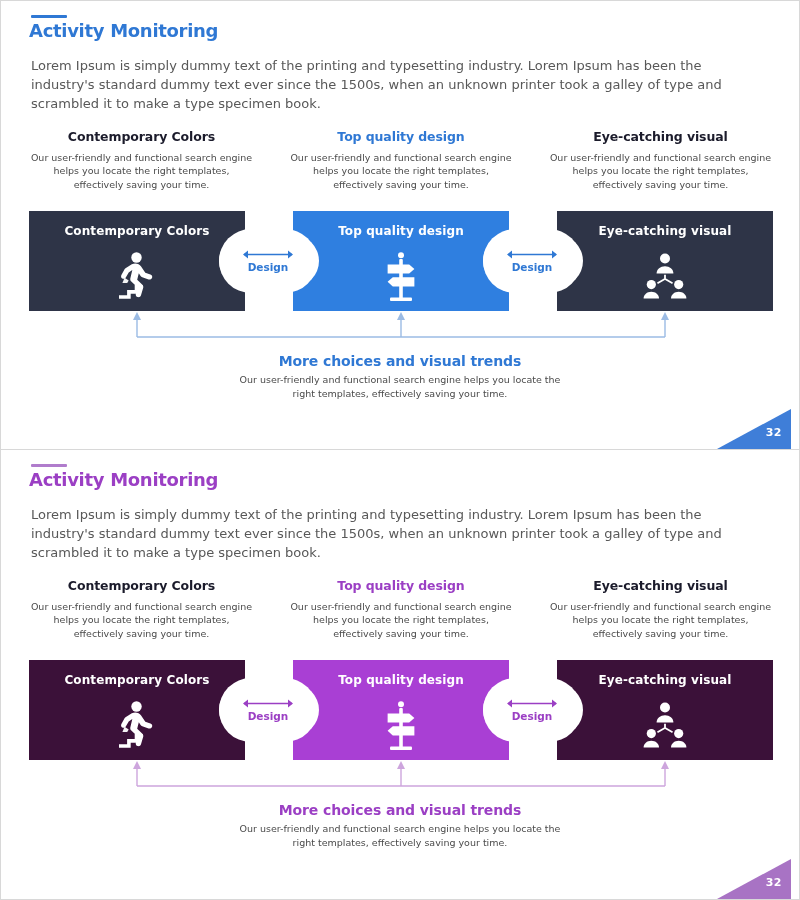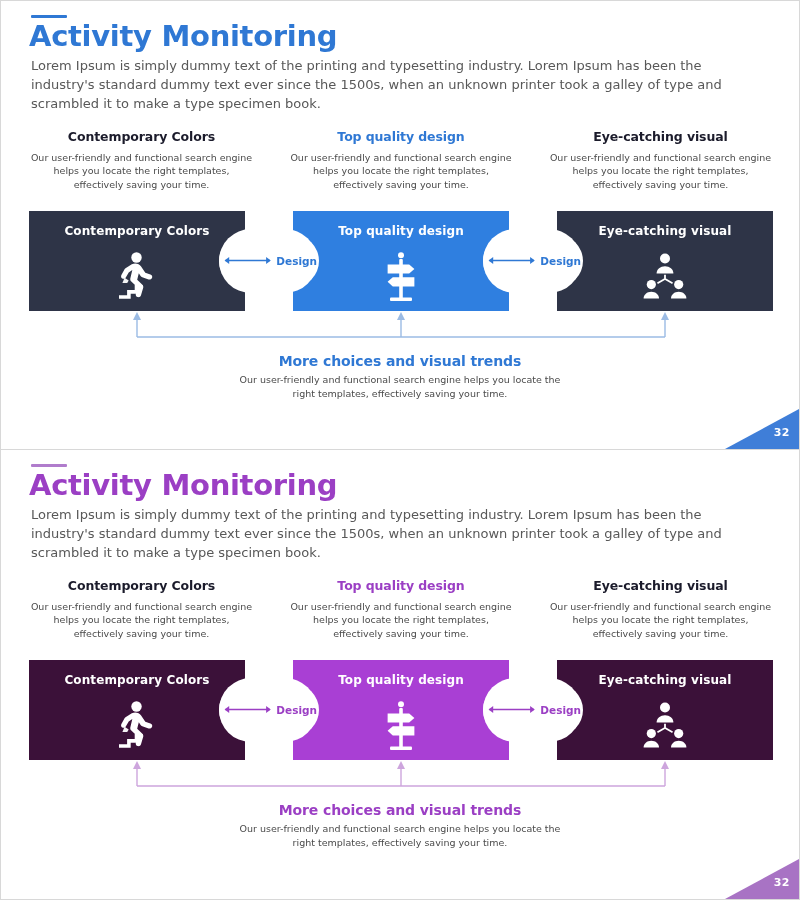--- a/index.html
+++ b/index.html
@@ -24,21 +24,21 @@
   
   .accent-rule {
     position: absolute;
     left: 30px; top: 14px;
     width: 36px; height: 3px;
     border-radius: 1px;
   }
   .title {
     position: absolute;
     left: 28px; top: 20px;
-    font-size: 29px;
+    font-size: 18px;
     font-weight: 700;
     letter-spacing: -0.3px;
     line-height: 1.1;
   }
   .intro {
     position: absolute;
     left: 30px; top: 56px;
     width: 722px;
     font-size: 13px;
     line-height: 1.45;
@@ -111,21 +111,21 @@
 
   
   .pill {
     position: absolute;
     top: 18px;
     width: 98px; height: 64px;
     background: #ffffff;
     border-radius: 32px;
     z-index: 5;
     display: flex;
-    flex-direction: row;
+    flex-direction: column;
     align-items: center;
     justify-content: center;
   }
   .pill.c1 { left: 190px; }
   .pill.c2 { left: 454px; }
   .pill-arrow { width: 62px; height: 11px; margin-bottom: 1px; }
   .pill-arrow svg { display: block; width: 100%; height: 100%; }
   .pill-label {
     font-size: 10.5px;
     font-weight: 700;
@@ -155,21 +155,21 @@
     width: 340px;
     text-align: center;
     font-size: 9.5px;
     line-height: 1.45;
     color: #4a4a4a;
   }
 
   
   .corner {
     position: absolute;
-    right: 0; bottom: 0;
+    right: 8px; bottom: 0;
     width: 74px; height: 40px;
     overflow: hidden;
   }
   .corner-shape {
     position: absolute;
     inset: 0;
     clip-path: polygon(100% 0, 100% 100%, 0 100%);
   }
   .corner-num {
     position: absolute;

